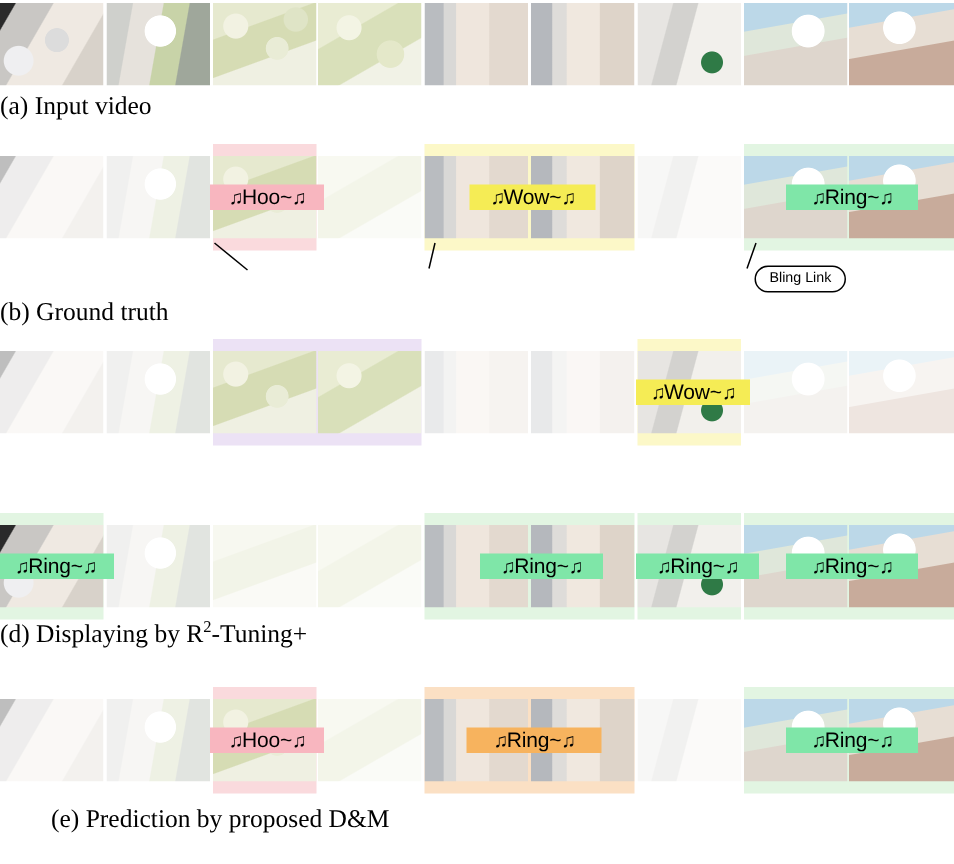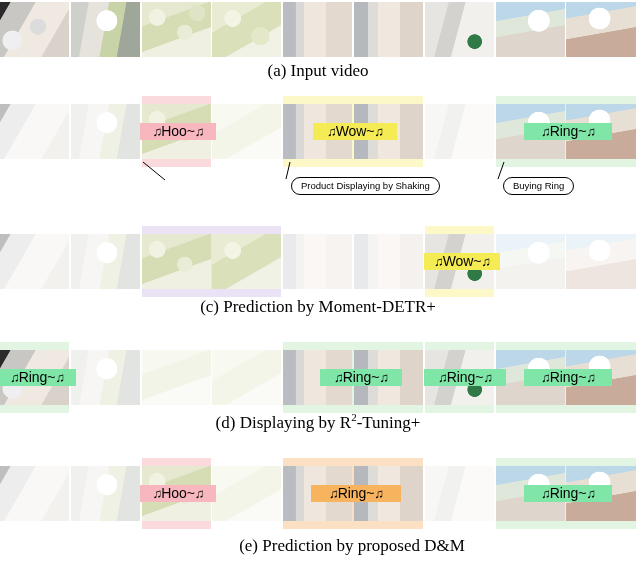--- a/index.html
+++ b/index.html
@@ -69,21 +69,20 @@
     color:#000;
     white-space:nowrap;
   }
   .leader{position:absolute;z-index:4;}
   .leader svg{display:block;overflow:visible;}
 
   
   .caption{
     position:absolute;
     width:636px;
-    text-align:center;
     font-family:"Liberation Serif", serif;
     font-size:17px;
     color:#000;
   }
   .caption sup{font-size:11px;vertical-align:super;line-height:0;}
 </style>
 </head>
 <body>
 
 <div class="figure">
@@ -204,33 +203,31 @@
       <svg width="30" height="20">
           <line x1="0" y1="0" x2="22" y2="18" stroke="#000" stroke-width="1"></line>
         </svg>
     </div>
 
     <div class="leader" style="left:286px;top:58px;">
       <svg width="20" height="20">
           <line x1="4" y1="0" x2="0" y2="17" stroke="#000" stroke-width="1"></line>
         </svg>
     </div>
-    <div class="callout" style="left:291px;top:73px;">
-      <span>Product Displaying by Shaking</span>
-    </div>
 
     <div class="leader" style="left:498px;top:58px;">
       <svg width="20" height="20">
           <line x1="6" y1="0" x2="0" y2="17" stroke="#000" stroke-width="1"></line>
         </svg>
     </div>
     <div class="callout" style="left:503px;top:73px;">
-      <span>Buying Ring</span>
-    </div>
-
+      <span>Bling Link</span>
+    </div>
+
+    <div class="caption" style="top:94px;">(b) Ground truth</div>
   </div>
 
   <div class="row" style="top:234px;">
     <div class="strip">
 
       <div class="band" style="left:141.6px;width:139.8px;background:#ece2f5;"></div>
       <div class="band" style="left:424.8px;width:69px;background:#fcf8c8;"></div>
 
       <div class="frame dim" style="left:0px;">
           <div class="ph" style="background:linear-gradient(120deg,#2a2a2a 0 10%, #c9c7c4 11% 35%, #efe9e2 36% 72%, #d8d2ca 73% 100%);"></div>
@@ -258,21 +255,20 @@
         </div>
       <div class="frame dim" style="left:566.4px;width:69.6px;">
           <div class="ph" style="background:radial-gradient(circle at 48% 30%, #ffffff 0 20%, transparent 21%),linear-gradient(170deg,#bcd8e8 0 24%, #e7ded4 25% 55%, #c8ab9b 56% 100%);"></div>
         </div>
 
 
       <div class="alabel" style="left:424px;top:19px;width:72px;background:#f5ec55;">
         <span class="nt">♫</span><span>Wow~</span><span class="nt">♫</span>
       </div>
     </div>
-    <div class="caption" style="top:63px;">(c) Prediction by Moment-DETR+</div>
   </div>
 
   <div class="row" style="top:350px;">
     <div class="strip">
 
       <div class="band" style="left:0px;width:69px;background:#e2f5e2;"></div>
       <div class="band" style="left:283.2px;width:139.8px;background:#e2f5e2;"></div>
       <div class="band" style="left:424.8px;width:69px;background:#e2f5e2;"></div>
       <div class="band" style="left:495.6px;width:140.4px;background:#e2f5e2;"></div>
 

